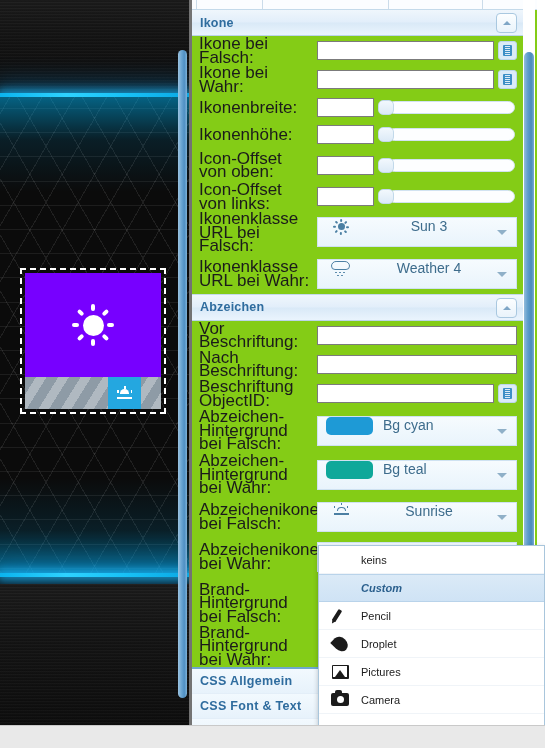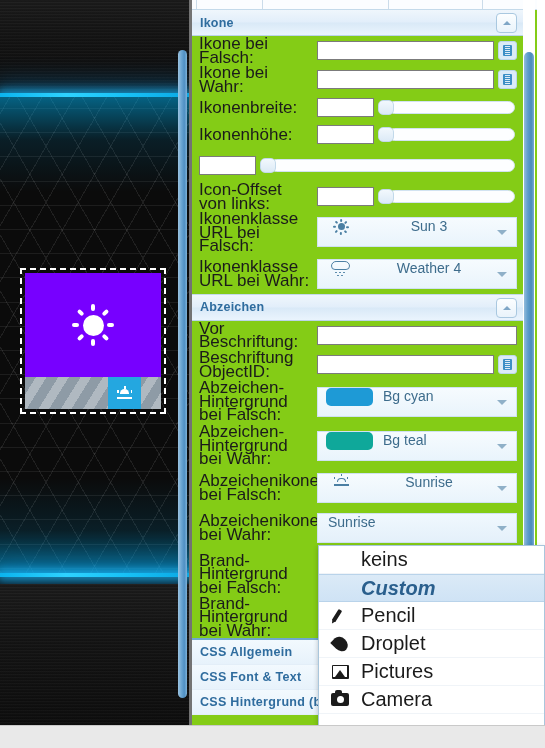--- a/index.html
+++ b/index.html
@@ -219,21 +219,21 @@
   }
   .right-vscroll .endcap{position:absolute;left:1px;top:707px;width:10px;height:4px;background:#9fa6ab;border-radius:2px;}
 
   
   .dropdown{
     position:absolute;left:318px;top:545px;width:227px;height:203px;
     background:#ffffff;border:1px solid #a9c6dc;box-sizing:border-box;
     overflow:hidden;box-shadow:0 2px 5px rgba(0,0,0,.22);
   }
   .dd-item{
-    height:28px;display:flex;align-items:center;font-size:20px;color:#1b1b1b;
+    height:28px;display:flex;align-items:center;font-size:11px;color:#1b1b1b;
     border-bottom:1px solid #f0f4f8;box-sizing:border-box;
   }
   .dd-item .dico{width:42px;flex:0 0 42px;display:flex;align-items:center;justify-content:center;}
   .dd-item .dtxt{flex:1;}
   .dd-item.sel{
     background:linear-gradient(180deg,#dbeaf7 0%,#cfe3f5 100%);
     border-top:1px solid #b9d3ea;border-bottom:1px solid #b9d3ea;font-style:italic;
   }
   .dd-item.sel .dtxt{color:#2a5f8d;font-weight:bold;}
 
@@ -359,20 +359,21 @@
         <div class="fld">
           <input class="txt sm" value="" style="">
           <span class="slider">
               <span class="track"></span>
               <span class="knob"></span>
             </span>
         </div>
       </div>
 
       <div class="row" style="min-height:34px">
+        <div class="lbl">Icon-Offset von oben:</div>
         <div class="fld">
           <input class="txt sm" value="" style="">
           <span class="slider">
               <span class="track"></span>
               <span class="knob"></span>
             </span>
         </div>
       </div>
 
       <div class="row">
@@ -436,20 +437,26 @@
           </span>
       </div>
 
       <div class="row">
         <div class="lbl">Vor Beschriftung:</div>
         <div class="fld">
           <input class="txt" value="" style="">
         </div>
       </div>
 
+      <div class="row">
+        <div class="lbl">Nach Beschriftung:</div>
+        <div class="fld">
+          <input class="txt" value="" style="">
+        </div>
+      </div>
 
       <div class="row" style="min-height:30px">
         <div class="lbl">Beschriftung ObjectID:</div>
         <div class="fld">
           <input class="txt" value="" style="">
           <span class="browse">
               <span class="bk"></span>
             </span>
         </div>
       </div>

